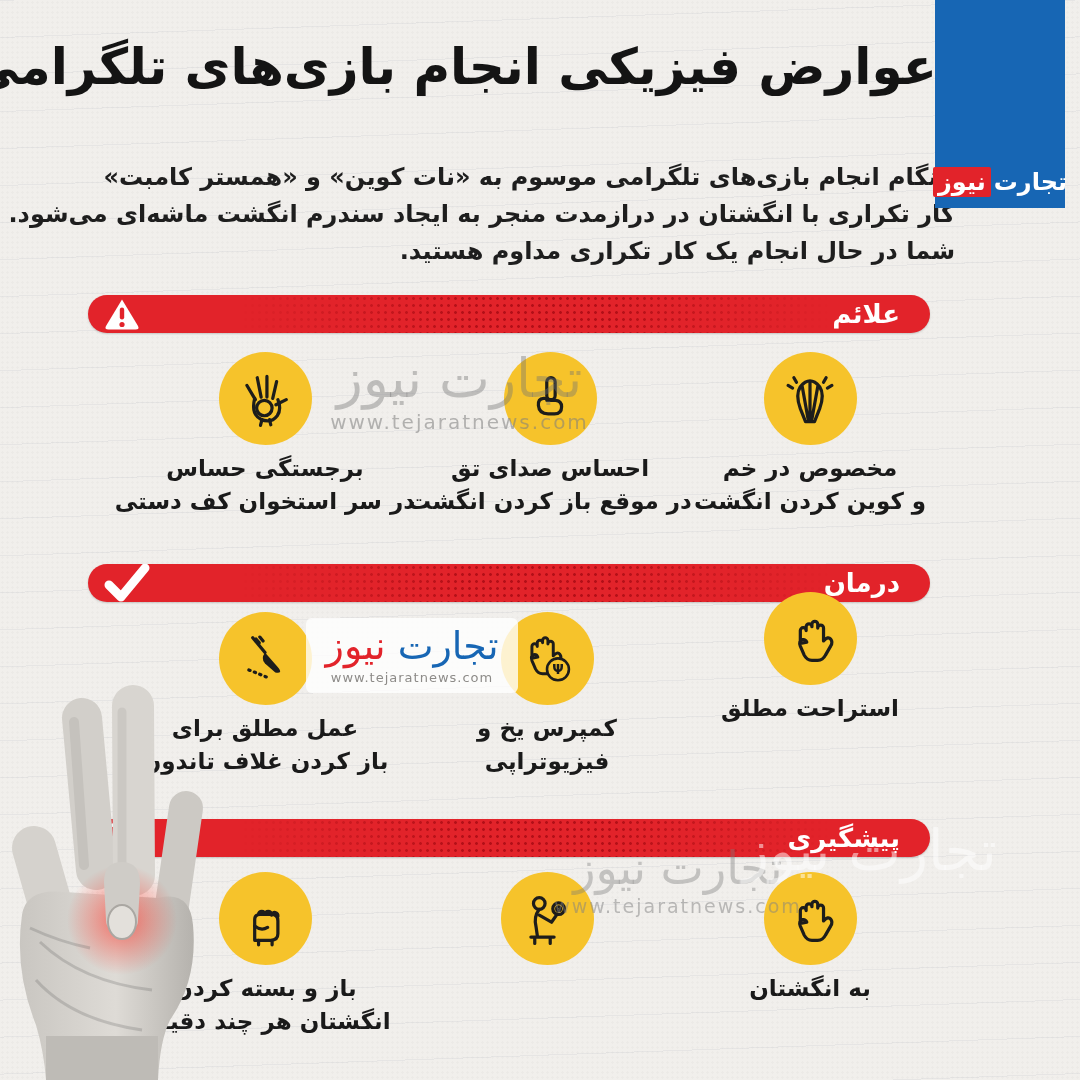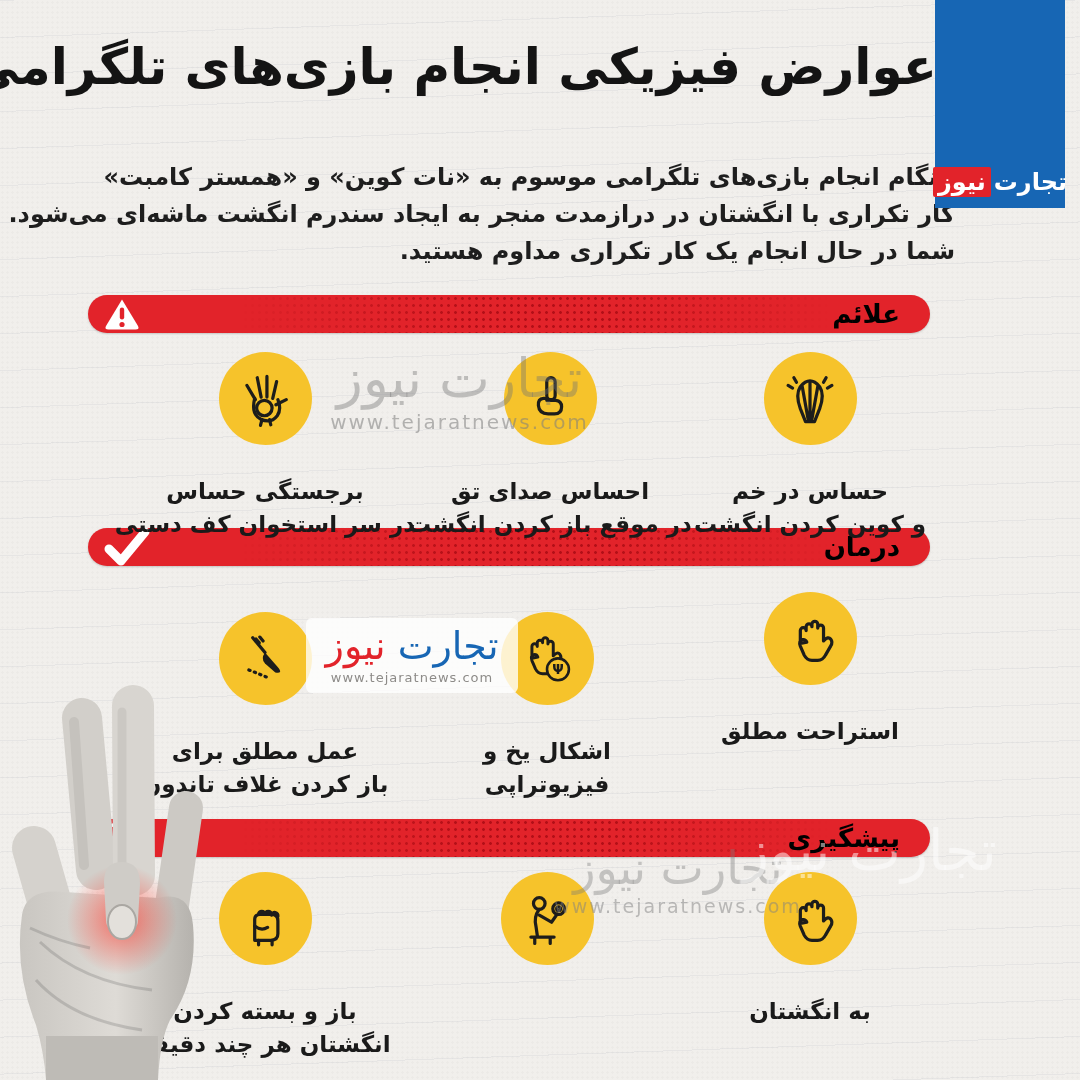--- a/index.html
+++ b/index.html
@@ -21,27 +21,27 @@
   .title{position:absolute;top:38px;right:143px;font-size:50px;font-weight:bold;color:#141414;white-space:nowrap;z-index:2}
   .intro{position:absolute;top:159px;right:125px;text-align:right;font-size:24px;line-height:37px;font-weight:bold;color:#1e1e1e;z-index:2}
   .intro div{white-space:nowrap}
   
   .banner{position:absolute;left:88px;width:842px;height:38px;background:#e2232a;border-radius:20px;z-index:1;
     display:flex;align-items:center;box-shadow:0 1px 2px rgba(0,0,0,0.18)}
   .banner::before{content:"";position:absolute;inset:0;border-radius:inherit;
     background-image:radial-gradient(rgba(140,0,8,0.55) 1.3px, transparent 1.5px);background-size:7px 7px;
     -webkit-mask-image:linear-gradient(90deg,transparent 18%,#000 45%,#000 62%,transparent 88%);
     mask-image:linear-gradient(90deg,transparent 18%,#000 45%,#000 62%,transparent 88%);}
-  .banner-title{color:#000000;font-size:26px;font-weight:bold;padding-right:30px;position:relative;line-height:38px}
+  .banner-title{color:#ffffff;font-size:26px;font-weight:bold;padding-right:30px;position:relative;line-height:38px}
   .banner-icon{position:absolute;left:16px;top:50%;transform:translateY(-50%);display:flex}
   
   .item{position:absolute;width:300px;text-align:center;z-index:3}
   .circle{width:93px;height:93px;border-radius:50%;background:#f6c32b;margin:0 auto;
     display:flex;align-items:center;justify-content:center}
-  .cap{margin-top:30px;font-size:23px;font-weight:bold;line-height:33px;color:#1a1a1a}
+  .cap{margin-top:7px;font-size:23px;font-weight:bold;line-height:33px;color:#1a1a1a}
   .cap div{white-space:nowrap}
   .ic{stroke:#1d1d1b;stroke-width:5;fill:none;stroke-linecap:round;stroke-linejoin:round}
   
   .wm{position:absolute;text-align:center;pointer-events:none}
   .wm-brand{font-weight:normal;white-space:nowrap}
   .wm-url{letter-spacing:2px;white-space:nowrap}
   #wm1{top:348px;left:292px;width:335px;z-index:4}
   #wm1 .wm-brand{font-size:54px;line-height:62px;color:rgba(115,115,115,0.40)}
   #wm1 .wm-url{font-size:20px;color:rgba(125,125,125,0.55)}
   #wm2{top:618px;left:306px;width:212px;z-index:4;background:rgba(255,255,255,0.78);border-radius:6px;padding:5px 8px 8px}
@@ -90,21 +90,21 @@
 
   <div class="item" style="top:352px;left:660px">
     <div class="circle">
       <svg width="58" height="58" viewBox="0 0 90 90">
         <path class="ic" d="M38,80 L30,60 Q22,38 30,26 Q45,8 60,26 Q68,38 60,60 L52,80 Z"></path>
         <path class="ic" stroke-width="3.5" d="M42,76 L33,26 M45,76 L45,18 M48,76 L57,26"></path>
         <path class="ic" stroke-width="4" d="M20,12 l4,7 M11,24 l7,4 M70,12 l-4,7 M79,24 l-7,4"></path>
       </svg>
     </div>
     <div class="cap">
-      <div>حساس در خم</div>
+      <div>مخصوص در خم</div>
       <div>و کوین کردن انگشت</div>
     </div>
   </div>
 
   <div class="item" style="top:352px;left:400px">
     <div class="circle">
       <svg width="58" height="58" viewBox="0 0 90 90">
         <rect class="ic" stroke-width="6" x="40" y="12" width="13" height="34" rx="6.5"></rect>
         <path class="ic" stroke-width="6" d="M40,44 h-5 q-9,1 -8,11 q1,13 15,13 h10 q11,0 11,-11 q0,-9 -9,-10 h-14"></path>
       </svg>
@@ -123,21 +123,21 @@
         <circle class="ic" cx="44" cy="59" r="12"></circle>
         <path class="ic" d="M40,78 L38,86 M52,77 L54,85"></path>
       </svg>
     </div>
     <div class="cap">
       <div>برجستگی حساس</div>
       <div>در سر استخوان کف دستی</div>
     </div>
   </div>
 
-  <div class="banner" style="top:528px">
+  <div class="banner" style="top:564px">
     <span class="banner-icon">
       <svg width="46" height="38" viewBox="0 0 46 38">
           <path d="M5,21 L17,33 L41,4" stroke="#fff" stroke-width="9" fill="none" stroke-linecap="round" stroke-linejoin="round"></path>
         </svg>
     </span>
     <span class="banner-title">درمان</span>
   </div>
 
   <div class="item" style="top:592px;left:660px">
     <div class="circle">
@@ -154,21 +154,21 @@
     <div class="circle">
       <svg width="58" height="58" viewBox="0 0 90 90">
         <g transform="translate(-6,-4) scale(0.92)">
           <path class="ic" d="M30,52 V32 a4.5,4.5 0 0 1 9,0 V26 a4.5,4.5 0 0 1 9,0 V22 a4.5,4.5 0 0 1 9,0 V28 a4.5,4.5 0 0 1 9,0 V48 q7,-8 11,-3 q4,5 0,11 l-8,14 q-4,8 -12,8 h-9 q-8,0 -12,-8 l-6,-14 q-3,-8 3,-10 q5,-1 7,4 z"></path>
         </g>
         <circle cx="62" cy="61" r="17" fill="#f6c32b" stroke="#1d1d1b" stroke-width="4"></circle>
         <text x="62" y="69" font-size="21" font-weight="bold" text-anchor="middle" fill="#1d1d1b" font-family="DejaVu Sans, sans-serif">Ψ</text>
       </svg>
     </div>
     <div class="cap">
-      <div>اشکال یخ و</div>
+      <div>کمپرس یخ و</div>
       <div>فیزیوتراپی</div>
     </div>
   </div>
 
   <div class="item" style="top:612px;left:115px">
     <div class="circle">
       <svg width="58" height="58" viewBox="0 0 90 90">
         <line class="ic" stroke-width="6" x1="26" y1="12" x2="45" y2="35"></line>
         <path d="M45,35 L66,59 Q73,68 61,66 L45,52 Q38,45 45,35 Z" fill="#1d1d1b"></path>
         <path class="ic" stroke-width="4" stroke-dasharray="2 7" d="M20,62 L50,74"></path>

